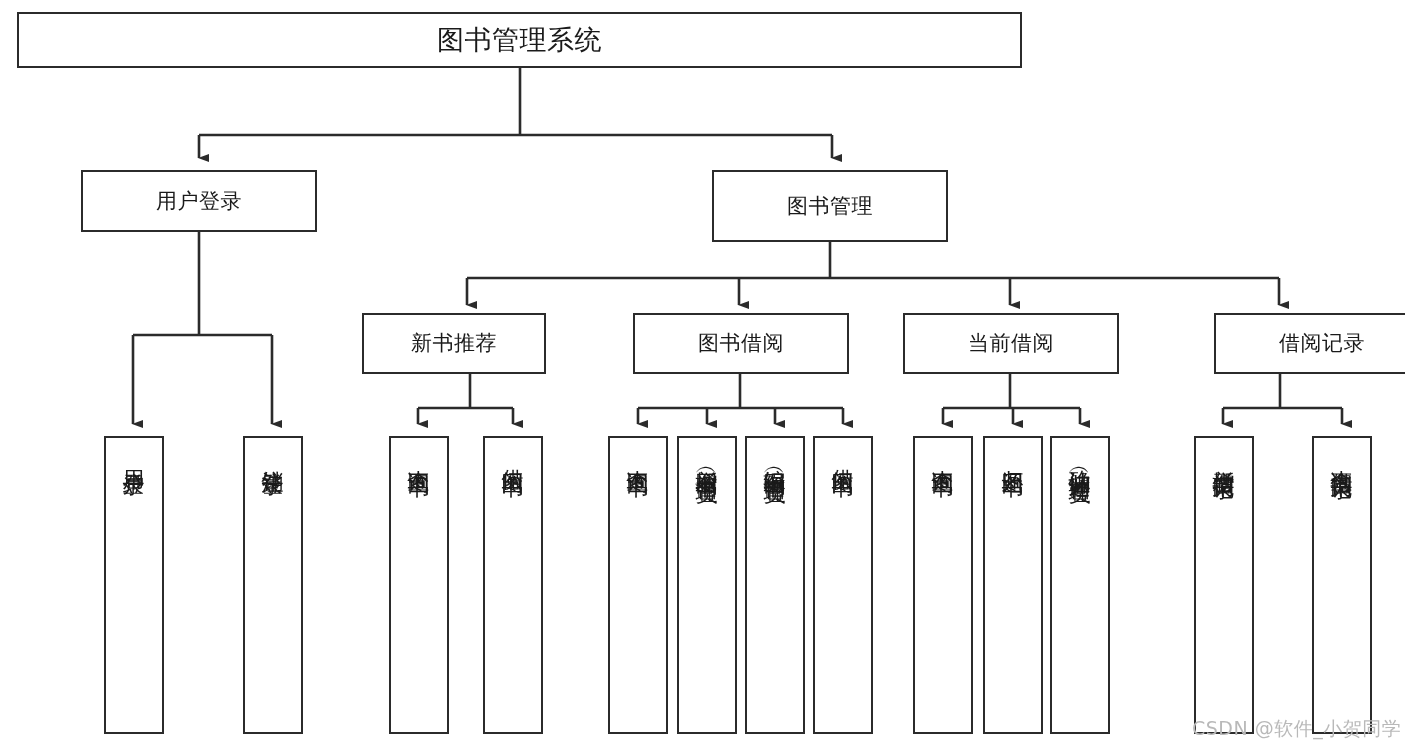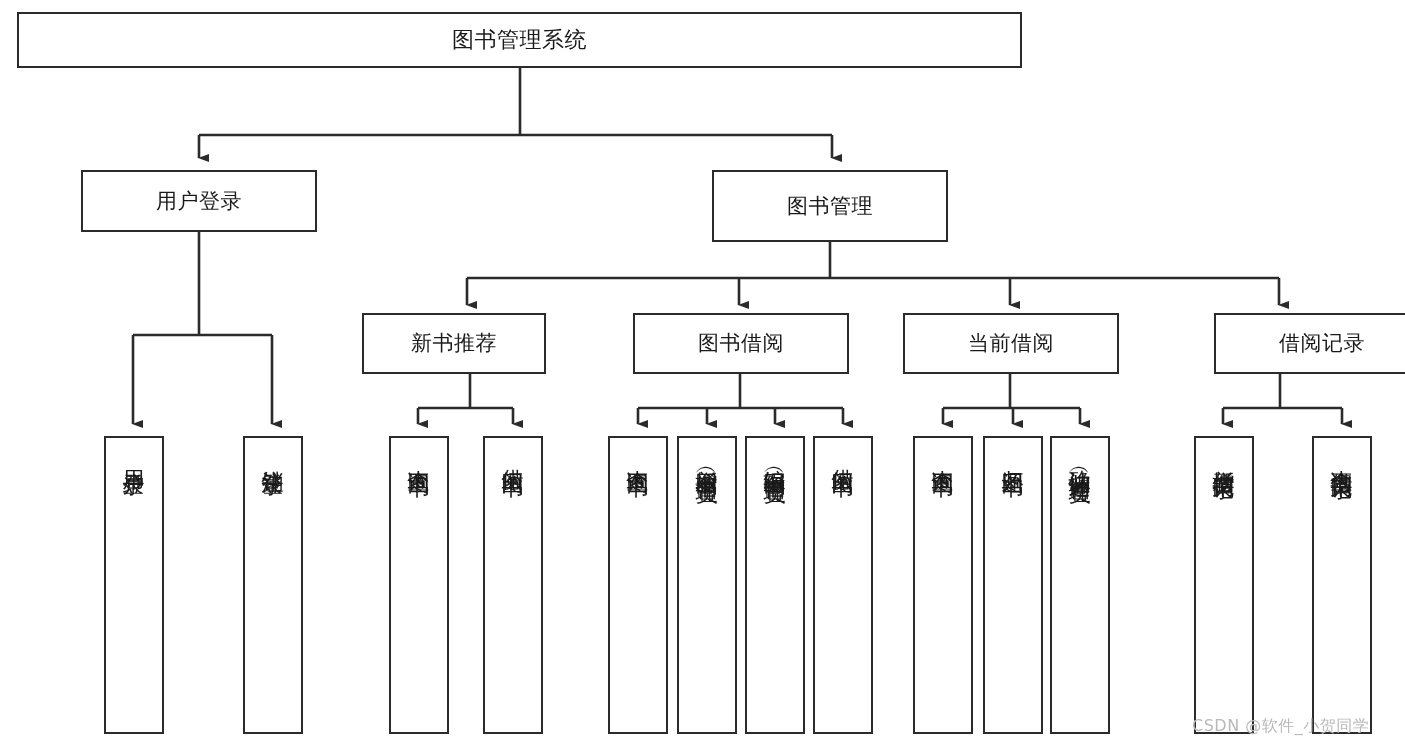--- a/index.html
+++ b/index.html
@@ -40,40 +40,40 @@
     text-align: center;
     line-height: 1.18;
   }
   
   .node.horiz .lbl {
     writing-mode: horizontal-tb;
     font-size: 21px;
     letter-spacing: 0.5px;
   }
   .node.title .lbl {
-    font-size: 22px;
+    font-size: 27px;
   }
   
   .node.vert {
     align-items: flex-start;
     justify-content: center;
     padding-top: 14px;
   }
   .node.vert .lbl {
     writing-mode: vertical-rl;
     text-orientation: upright;
     font-size: 22px;
     line-height: 1.05;
     letter-spacing: 2px;
     white-space: nowrap;
   }
   .watermark {
     position: absolute;
     color: #b9b9b9;
-    font-size: 16px;
+    font-size: 19px;
     white-space: nowrap;
     letter-spacing: 0.5px;
   }
 </style>
 </head>
 <body>
 
 <div id="canvas">
 
   <svg class="edges" viewBox="0 0 1405 747" xmlns="http://www.w3.org/2000/svg">

